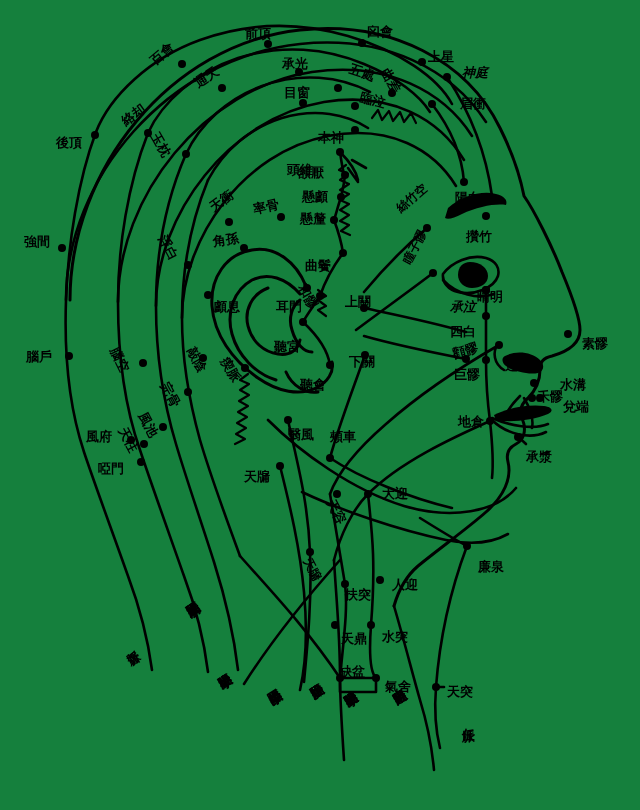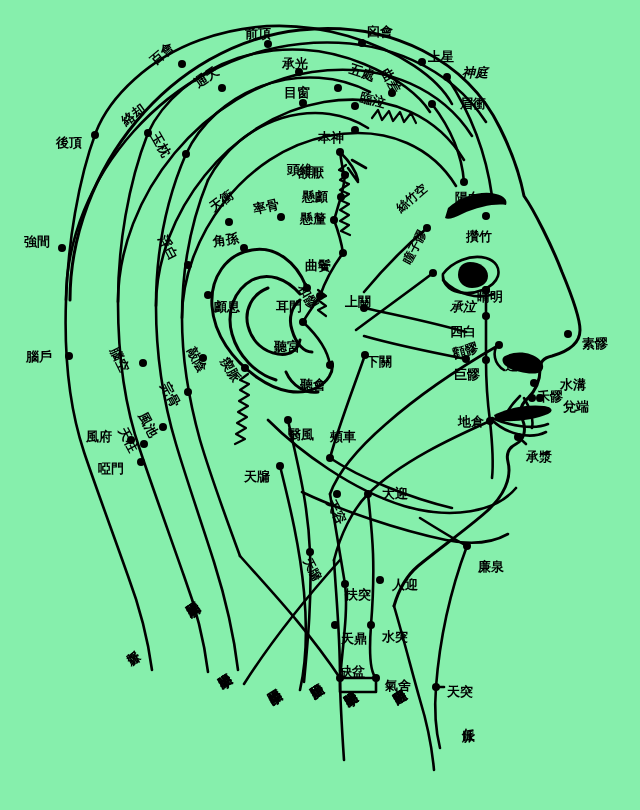--- a/index.html
+++ b/index.html
@@ -4,21 +4,21 @@
 <title>頭部經穴圖</title>
 <style>
   html,body{margin:0;padding:0;background:#ffffff;}
   body{
     font-family:"DejaVu Sans","Liberation Sans",sans-serif;
     color:#000;
   }
   #stage{
     position:relative;
     width:640px;height:810px;
-    background:#86efac;
+    background:#15803d;
     overflow:hidden;
   }
   #art{position:absolute;left:0;top:0;width:640px;height:810px;}
   .lbl{
     position:absolute;
     font-size:13px;
     font-weight:700;
     line-height:1.0;
     color:#000;
     white-space:nowrap;
@@ -284,21 +284,21 @@
       <div class="lbl" style="left: 477px; top: 290px;">睛明</div>
       <div class="lbl" style="left: 450px; top: 300px; font-style: italic;">承泣</div>
       <div class="lbl" style="left: 450px; top: 325px;">四白</div>
       <div class="lbl" style="left: 505px; top: 335px; margin-top: 24px;">迎香</div>
       <div class="lbl" style="left: 582px; top: 337px;">素髎</div>
       <div class="lbl" style="left: 274px; top: 340px;">聽宮</div>
       <div class="lbl" style="left: 230px; top: 355px; transform: rotate(60deg);">瘈脈</div>
       <div class="lbl" style="left: 196px; top: 345px; transform: rotate(60deg);">敲陰</div>
       <div class="lbl" style="left: 120px; top: 345px; transform: rotate(64deg);">腦空</div>
       <div class="lbl" style="left: 451px; top: 348px; transform: rotate(-16deg);">顴髎</div>
-      <div class="lbl" style="left: 366px; top: 355px; text-align: center;">下關</div>
+      <div class="lbl" style="left: 349px; top: 355px; text-align: center;">下關</div>
       <div class="lbl" style="left: 454px; top: 368px;">巨髎</div>
       <div class="lbl" style="left: 26px; top: 350px;">腦戶</div>
       <div class="lbl" style="left: 300px; top: 378px;">聽會</div>
       <div class="lbl" style="left: 170px; top: 380px; transform: rotate(62deg);">完骨</div>
       <div class="lbl" style="left: 537px; top: 390px;">禾髎</div>
       <div class="lbl" style="left: 560px; top: 378px;">水溝</div>
       <div class="lbl" style="left: 563px; top: 400px;">兌端</div>
       <div class="lbl" style="left: 458px; top: 415px;">地倉</div>
       <div class="lbl" style="left: 148px; top: 410px; transform: rotate(62deg);">風池</div>
       <div class="lbl" style="left: 128px; top: 425px; transform: rotate(62deg);">天柱</div>
@@ -311,21 +311,21 @@
       <div class="lbl" style="left: 382px; top: 487px;">大迎</div>
       <div class="lbl" style="left: 336px; top: 497px; transform: rotate(62deg);">天容</div>
       <div class="lbl" style="left: 478px; top: 560px;">廉泉</div>
       <div class="lbl sm" style="left: 312px; top: 556px; transform: rotate(62deg);">天牖</div>
       <div class="lbl" style="left: 392px; top: 578px;">人迎</div>
       <div class="lbl" style="left: 345px; top: 588px;">扶突</div>
       <div class="lbl" style="left: 382px; top: 630px;">水突</div>
       <div class="lbl" style="left: 341px; top: 632px;">天鼎</div>
       <div class="lbl" style="left: 447px; top: 685px;">天突</div>
       <div class="lbl" style="left: 339px; top: 665px;">缺盆</div>
-      <div class="lbl" style="left: 385px; top: 680px; font-family: Liberation Mono, monospace;">氣舍</div>
+      <div class="lbl" style="left: 385px; top: 680px;">氣舍</div>
     </div>
   <div id="meridians">
       <div class="mer" style="left: 116px; top: 648px; transform: rotate(-32deg);">督脈</div>
       <div class="mer" style="left: 176px; top: 600px; transform: rotate(-32deg);">足太陽膀胱經</div>
       <div class="mer" style="left: 208px; top: 672px; transform: rotate(-32deg);">手太陽小腸經</div>
       <div class="mer" style="left: 258px; top: 688px; transform: rotate(-32deg);">手少陽三焦經</div>
       <div class="mer" style="left: 300px; top: 682px; transform: rotate(-32deg);">足少陽膽經</div>
       <div class="mer" style="left: 334px; top: 690px; transform: rotate(-32deg);">手陽明大腸經</div>
       <div class="mer" style="left: 383px; top: 688px; transform: rotate(-32deg);">足陽明胃經</div>
       <div class="mer" style="left: 459px; top: 718px;">任脈</div>

